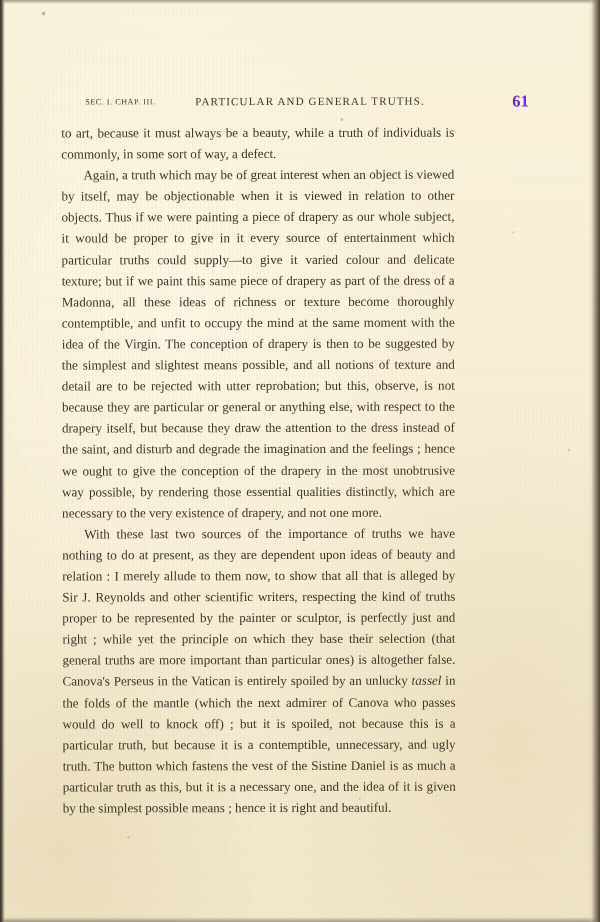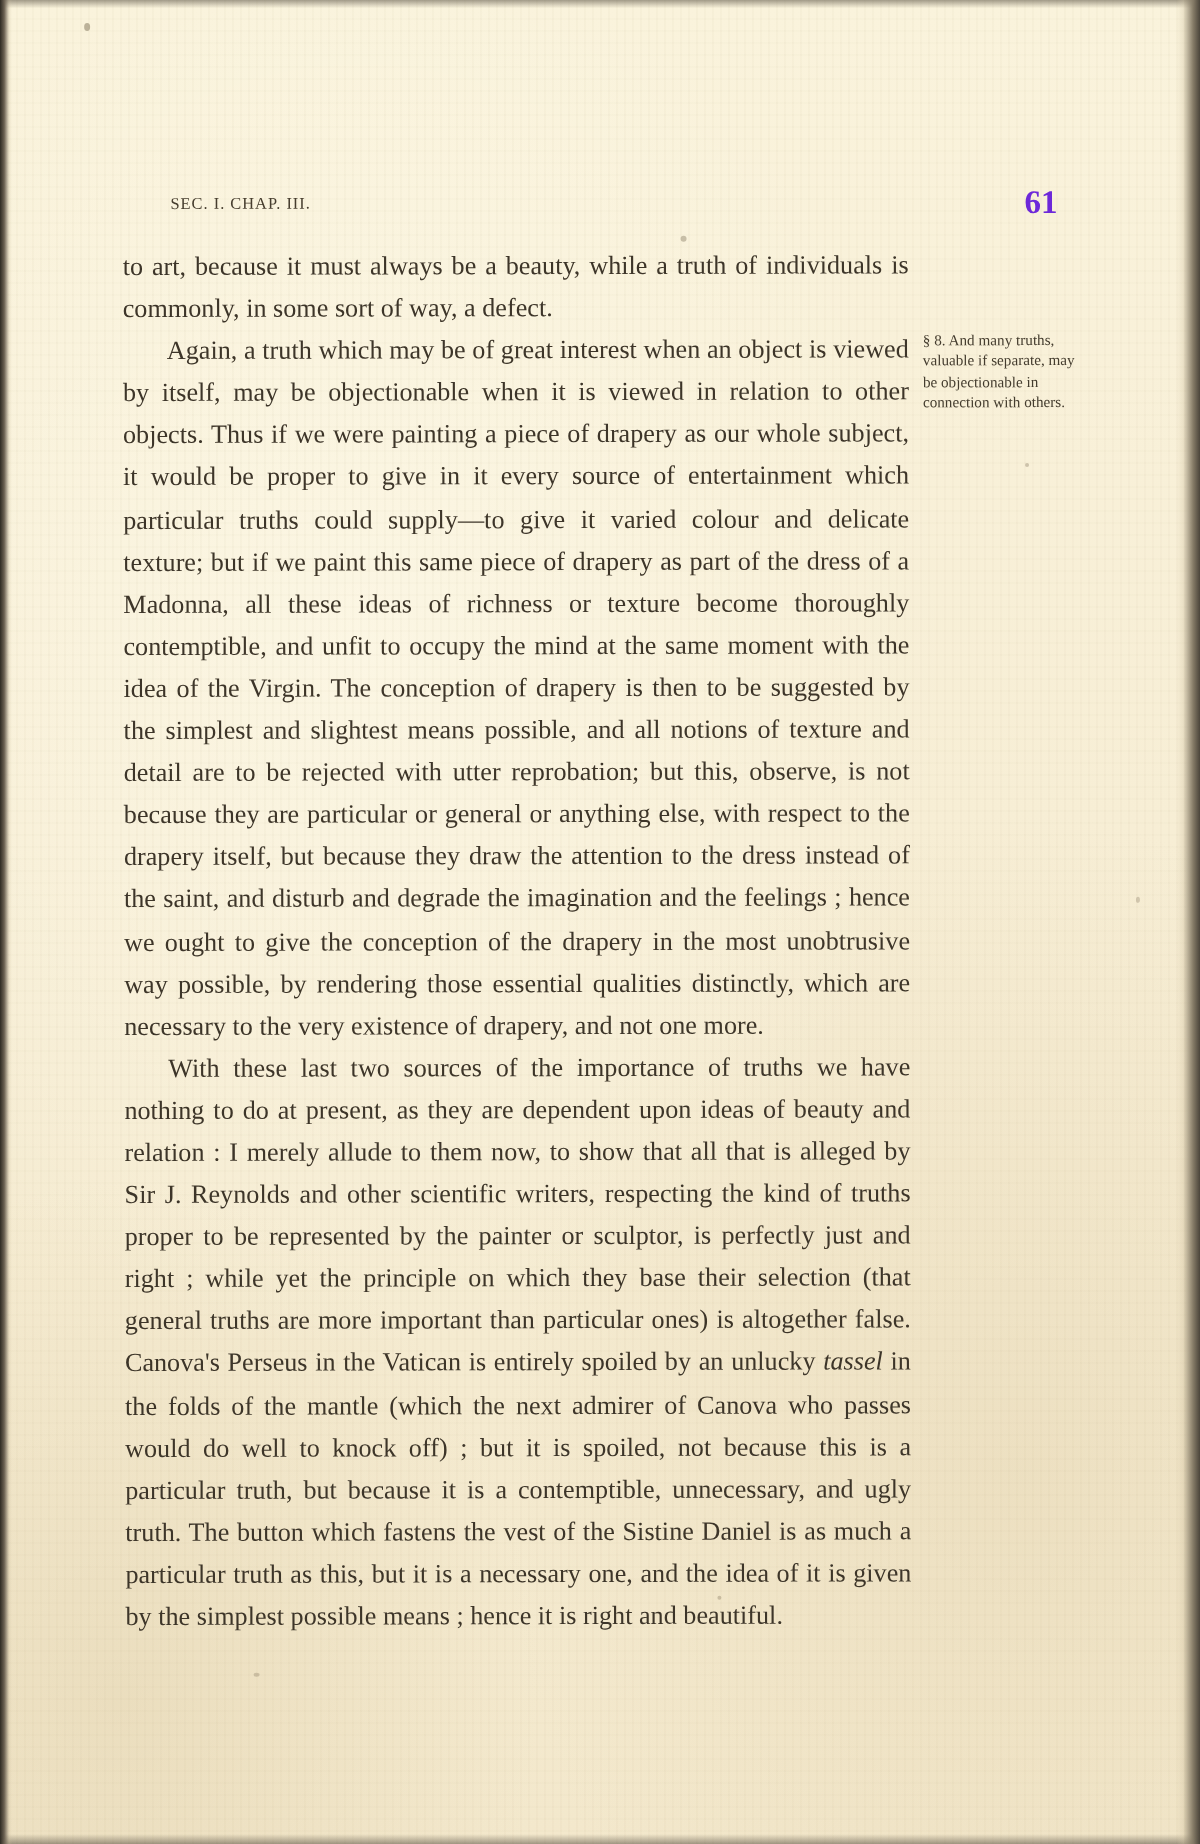--- a/index.html
+++ b/index.html
@@ -158,24 +158,24 @@
 
 <div class="scan">
 
   <div class="paper-tint"></div>
   <div class="paper-grain"></div>
 
   <div class="scan-inner">
 
     <div class="running-head">
       <span class="rh-sec">SEC. I. CHAP. III.</span>
+      <span class="rh-title">PARTICULAR AND GENERAL TRUTHS.</span>
       <span class="rh-folio">61</span>
     </div>
 
-    <div class="side-note">§ 8. And many truths, valuable if separate, may be objectionable in connection with others.</div>
 
     <div class="body-col">
       <p class="no-indent">to art, because it must always be a beauty, while a truth of individuals is commonly, in some sort of way, a defect.</p>
       <p>Again, a truth which may be of great interest when an object is viewed by itself, may be objectionable when it is viewed in relation to other objects. Thus if we were painting a piece of drapery as our whole subject, it would be proper to give in it every source of entertainment which particular truths could supply—to give it varied colour and delicate texture; but if we paint this same piece of drapery as part of the dress of a Madonna, all these ideas of richness or texture become thoroughly contemptible, and unfit to occupy the mind at the same moment with the idea of the Virgin. The conception of drapery is then to be suggested by the simplest and slightest means possible, and all notions of texture and detail are to be rejected with utter reprobation; but this, observe, is not because they are particular or general or anything else, with respect to the drapery itself, but because they draw the attention to the dress instead of the saint, and disturb and degrade the imagination and the feelings ; hence we ought to give the conception of the drapery in the most unobtrusive way possible, by rendering those essential qualities distinctly, which are necessary to the very existence of drapery, and not one more.</p>
       <p><span>With these last two sources of the importance of truths we have nothing to do at present, as they are dependent upon ideas of beauty and relation : I merely allude to them now, to show that all that is alleged by Sir J. Reynolds and other scientific writers, respecting the kind of truths proper to be represented by the painter or sculptor, is perfectly just and right ; while yet the principle on which they base their selection (that general truths are more important than particular ones) is altogether false. Canova's Perseus in the Vatican is entirely spoiled by an unlucky </span><em>tassel</em><span> in the folds of the mantle (which the next admirer of Canova who passes would do well to knock off) ; but it is spoiled, not because this is a particular truth, but because it is a contemptible, unnecessary, and ugly truth. The button which fastens the vest of the Sistine Daniel is as much a particular truth as this, but it is a necessary one, and the idea of it is given by the simplest possible means ; hence it is right and beautiful.</span></p>
     </div>
 
     <div class="speck" style="left:43px; top:11px; width:3px; height:4px;"></div>
     <div class="speck" style="left:341px; top:118px; width:3px; height:3px; opacity:0.4;"></div>
     <div class="speck" style="left:513px; top:232px; width:2px; height:2px; opacity:0.35;"></div>

